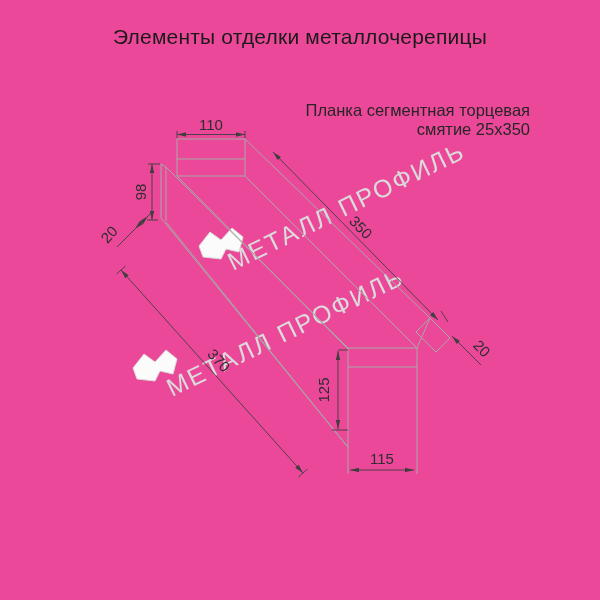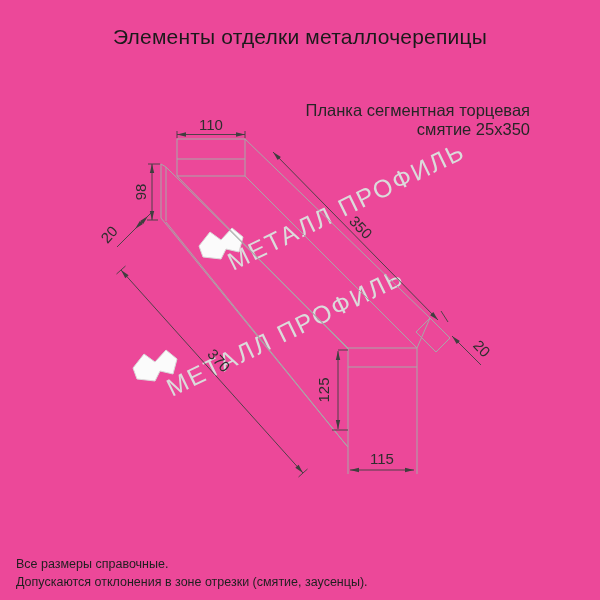--- a/index.html
+++ b/index.html
@@ -107,18 +107,14 @@
       <text class="dimtxt" x="146" y="192" text-anchor="middle" transform="rotate(-90 146 192)">98</text>
       <text class="dimtxt" x="113" y="238" text-anchor="middle" transform="rotate(-48 113 238)">20</text>
       <text class="dimtxt" x="357" y="231" text-anchor="middle" transform="rotate(46 357 231)">350</text>
       <text class="dimtxt" x="215" y="364" text-anchor="middle" transform="rotate(47 215 364)">370</text>
       <text class="dimtxt" x="478" y="352" text-anchor="middle" transform="rotate(47 478 352)">20</text>
       <text class="dimtxt" x="329" y="390" text-anchor="middle" transform="rotate(-90 329 390)">125</text>
       <text class="dimtxt" x="382" y="464" text-anchor="middle">115</text>
     </g>
   </svg>
 
-  <div class="footer">
-    <div>Все размеры справочные.</div>
-    <div>Допускаются отклонения в зоне отрезки (смятие, заусенцы).</div>
-  </div>
 
 </div>
 
 </body></html>

